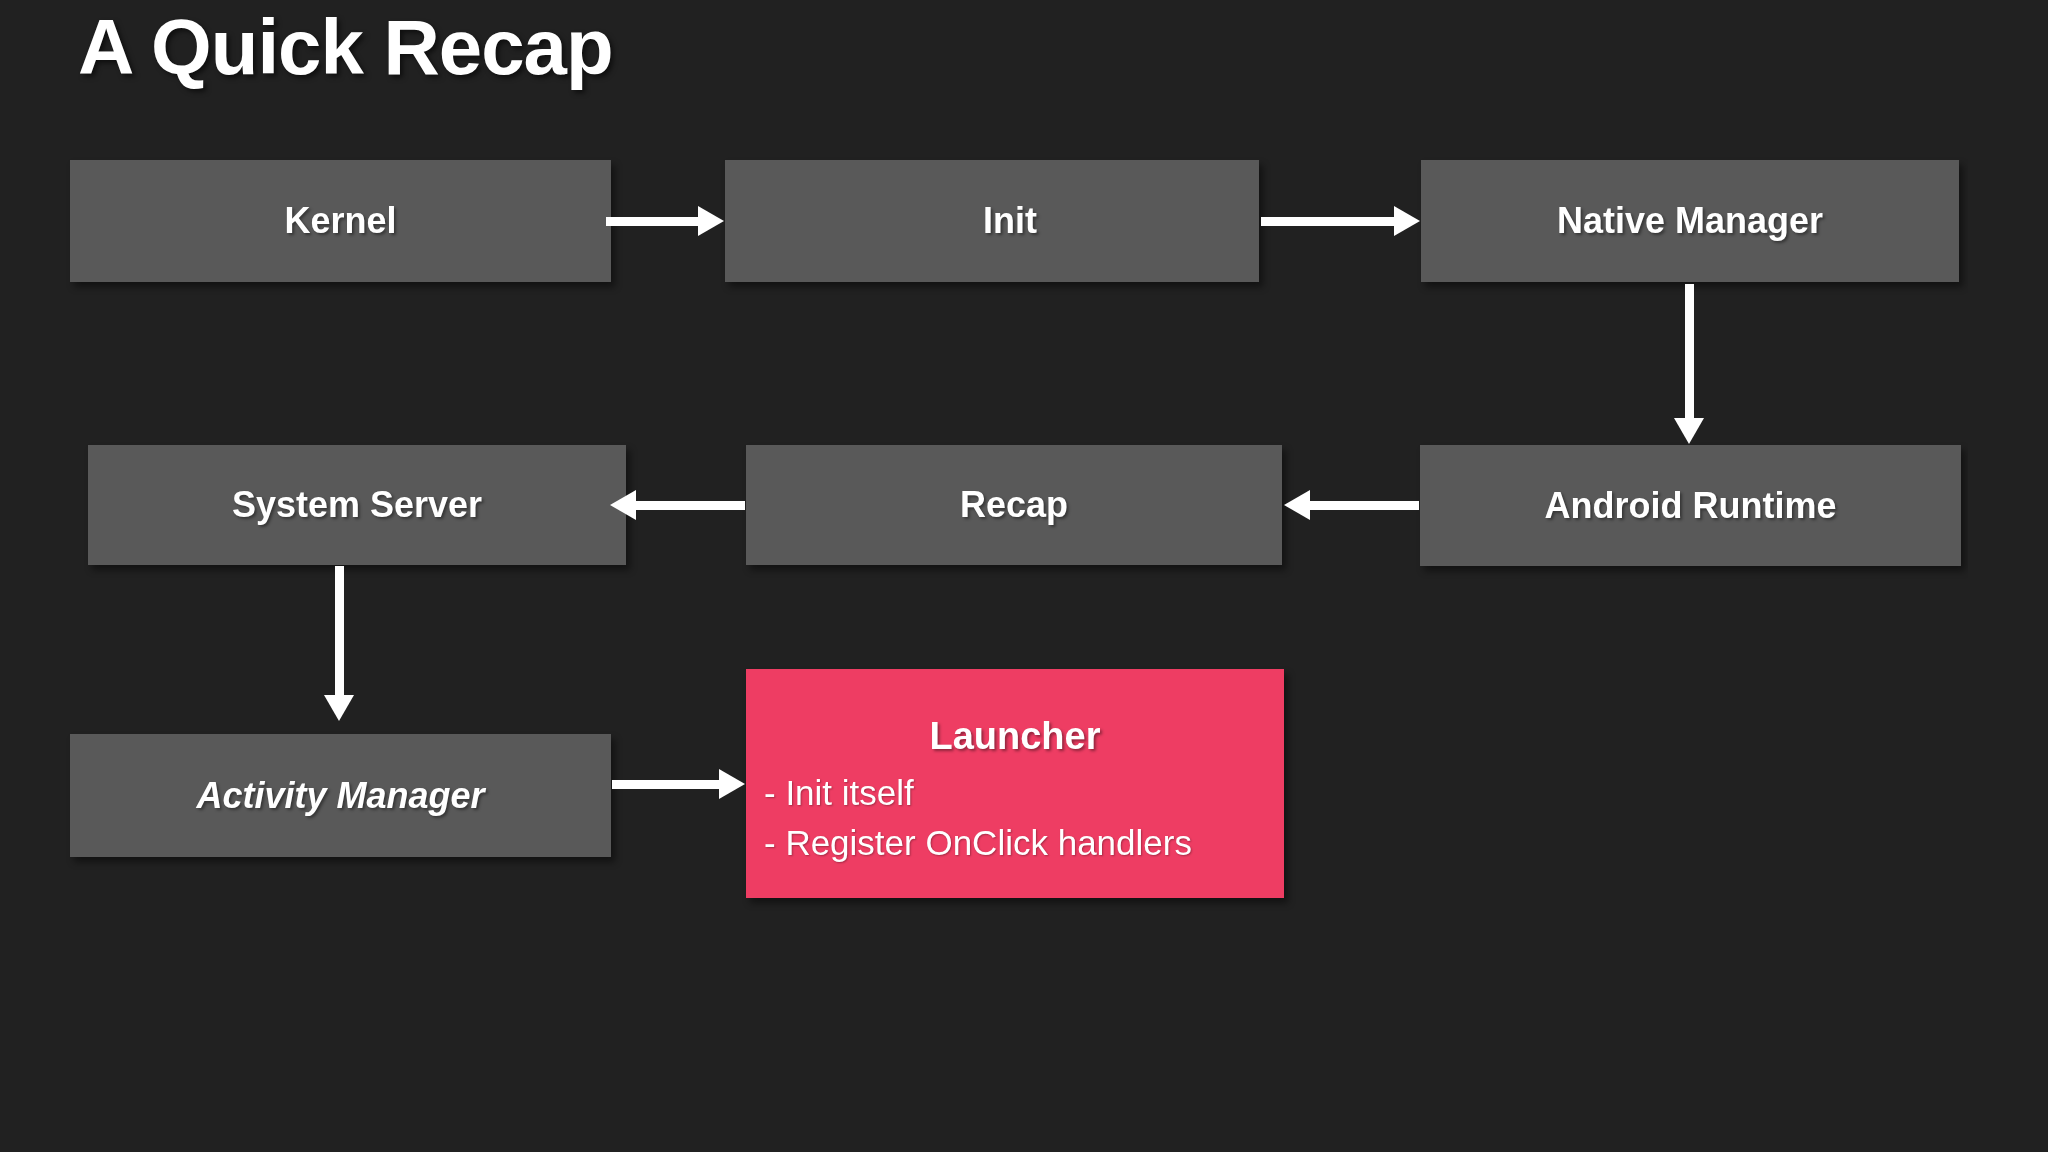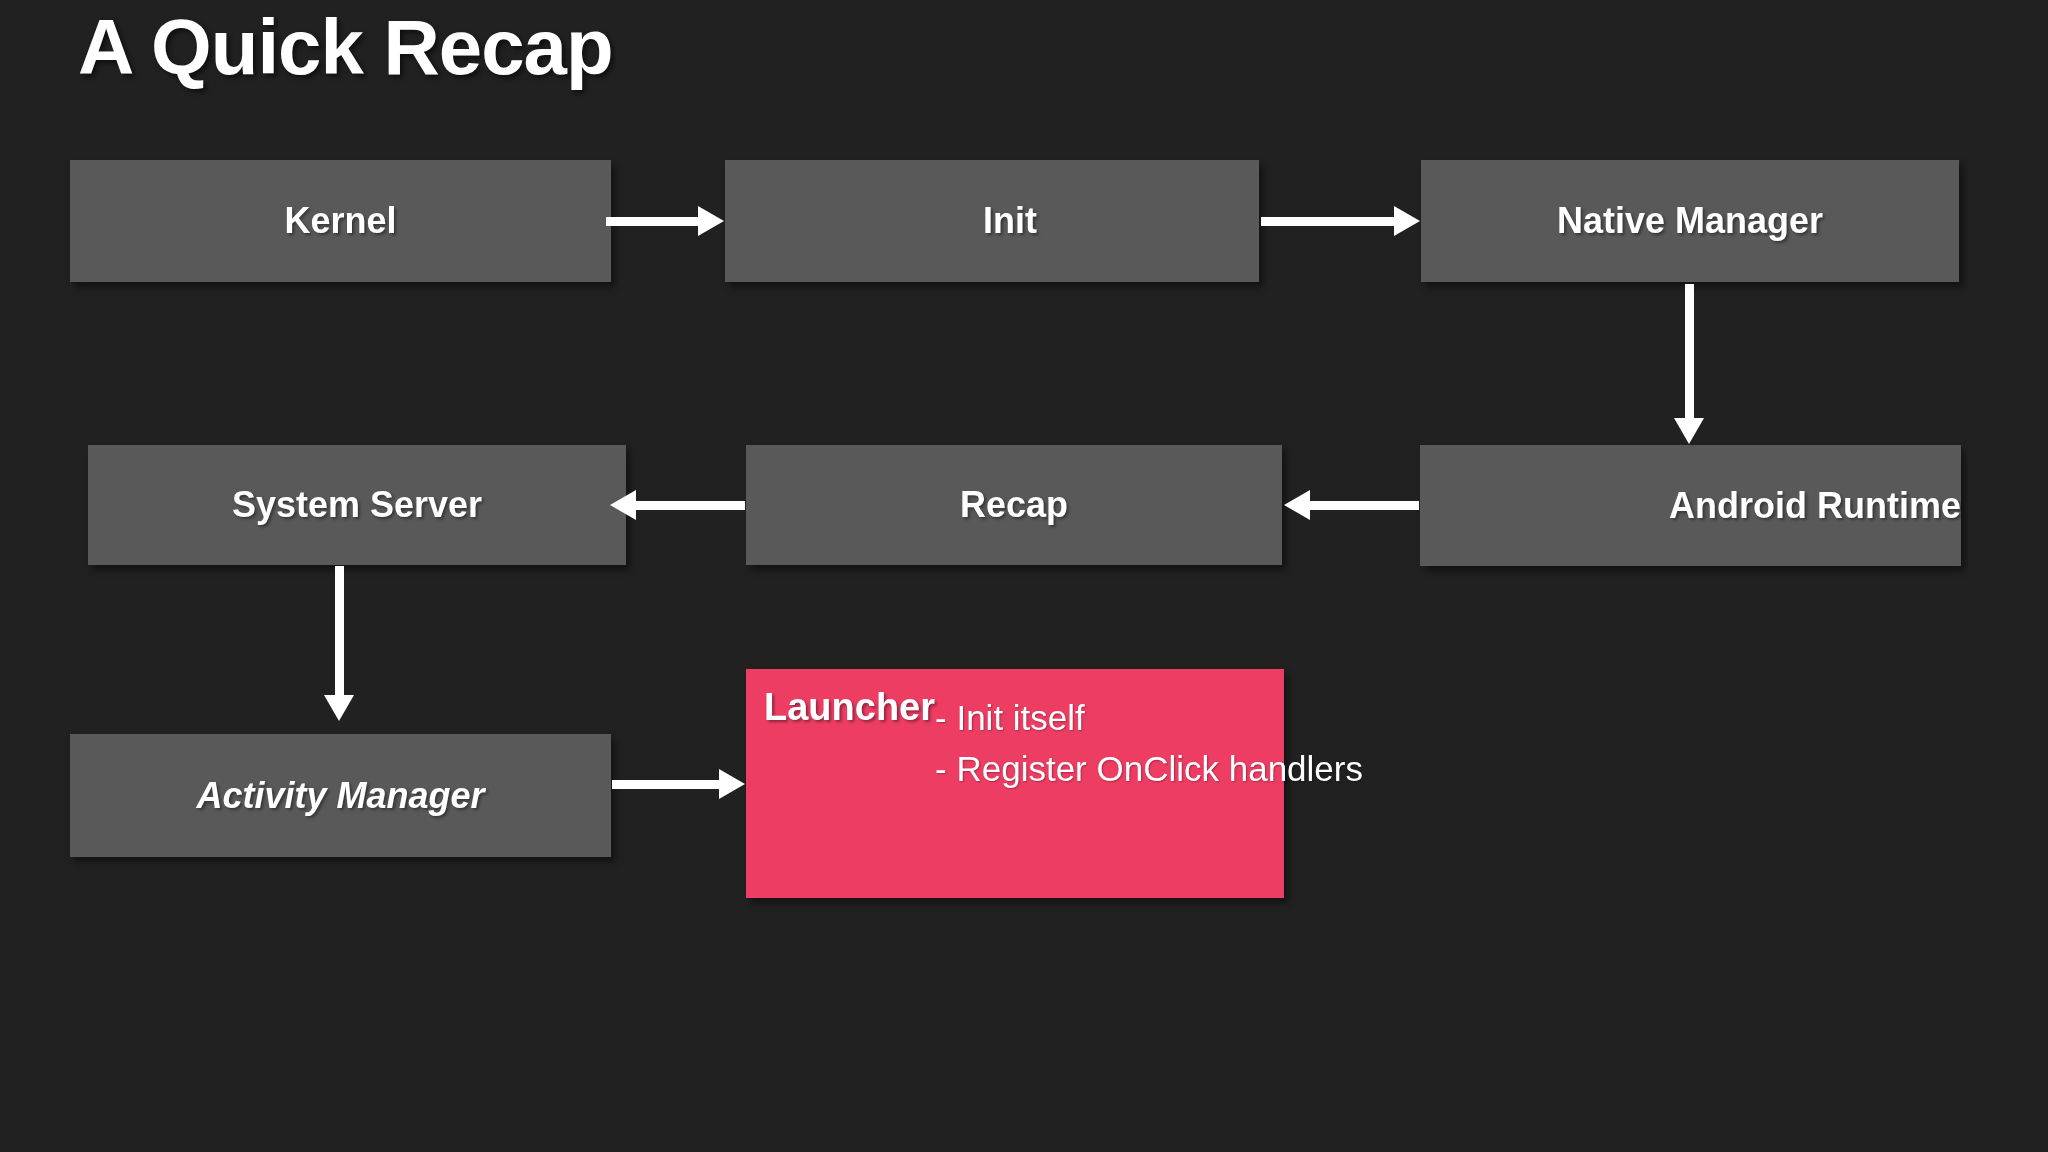--- a/index.html
+++ b/index.html
@@ -46,30 +46,30 @@
     text-shadow: 2px 2px 3px rgba(0,0,0,0.40);
   }
 
   
   .node-kernel          { left: 70px;   top: 160px; width: 541px; height: 122px; text-align: center; }
   .node-init            { left: 725px;  top: 160px; width: 534px; height: 122px; padding-left: 36px; }
   .node-native-daemons  { left: 1421px; top: 160px; width: 538px; height: 122px; }
   
   .node-system-server   { left: 88px;   top: 445px; width: 538px; height: 120px; }
   .node-zygote          { left: 746px;  top: 445px; width: 536px; height: 120px; }
-  .node-android-runtime { left: 1420px; top: 445px; width: 541px; height: 121px; justify-content: flex-end; }
+  .node-android-runtime { left: 1420px; top: 445px; width: 541px; height: 121px; }
   
   .node-activity-manager{ left: 70px;   top: 734px; width: 541px; height: 123px; font-style: italic; }
 
   .node-launcher {
     left: 746px; top: 669px; width: 538px; height: 229px;
     background: var(--accent);
-    flex-direction: row;
+    flex-direction: column;
     align-items: stretch;
-    justify-content: space-between;
+    justify-content: center;
     padding: 16px 18px 0 18px;
   }
   .launcher-title {
     text-align: center;
     font-size: 38px;
     font-weight: 700;
     line-height: 1.2;
   }
   .launcher-details {
     margin-top: 8px;

